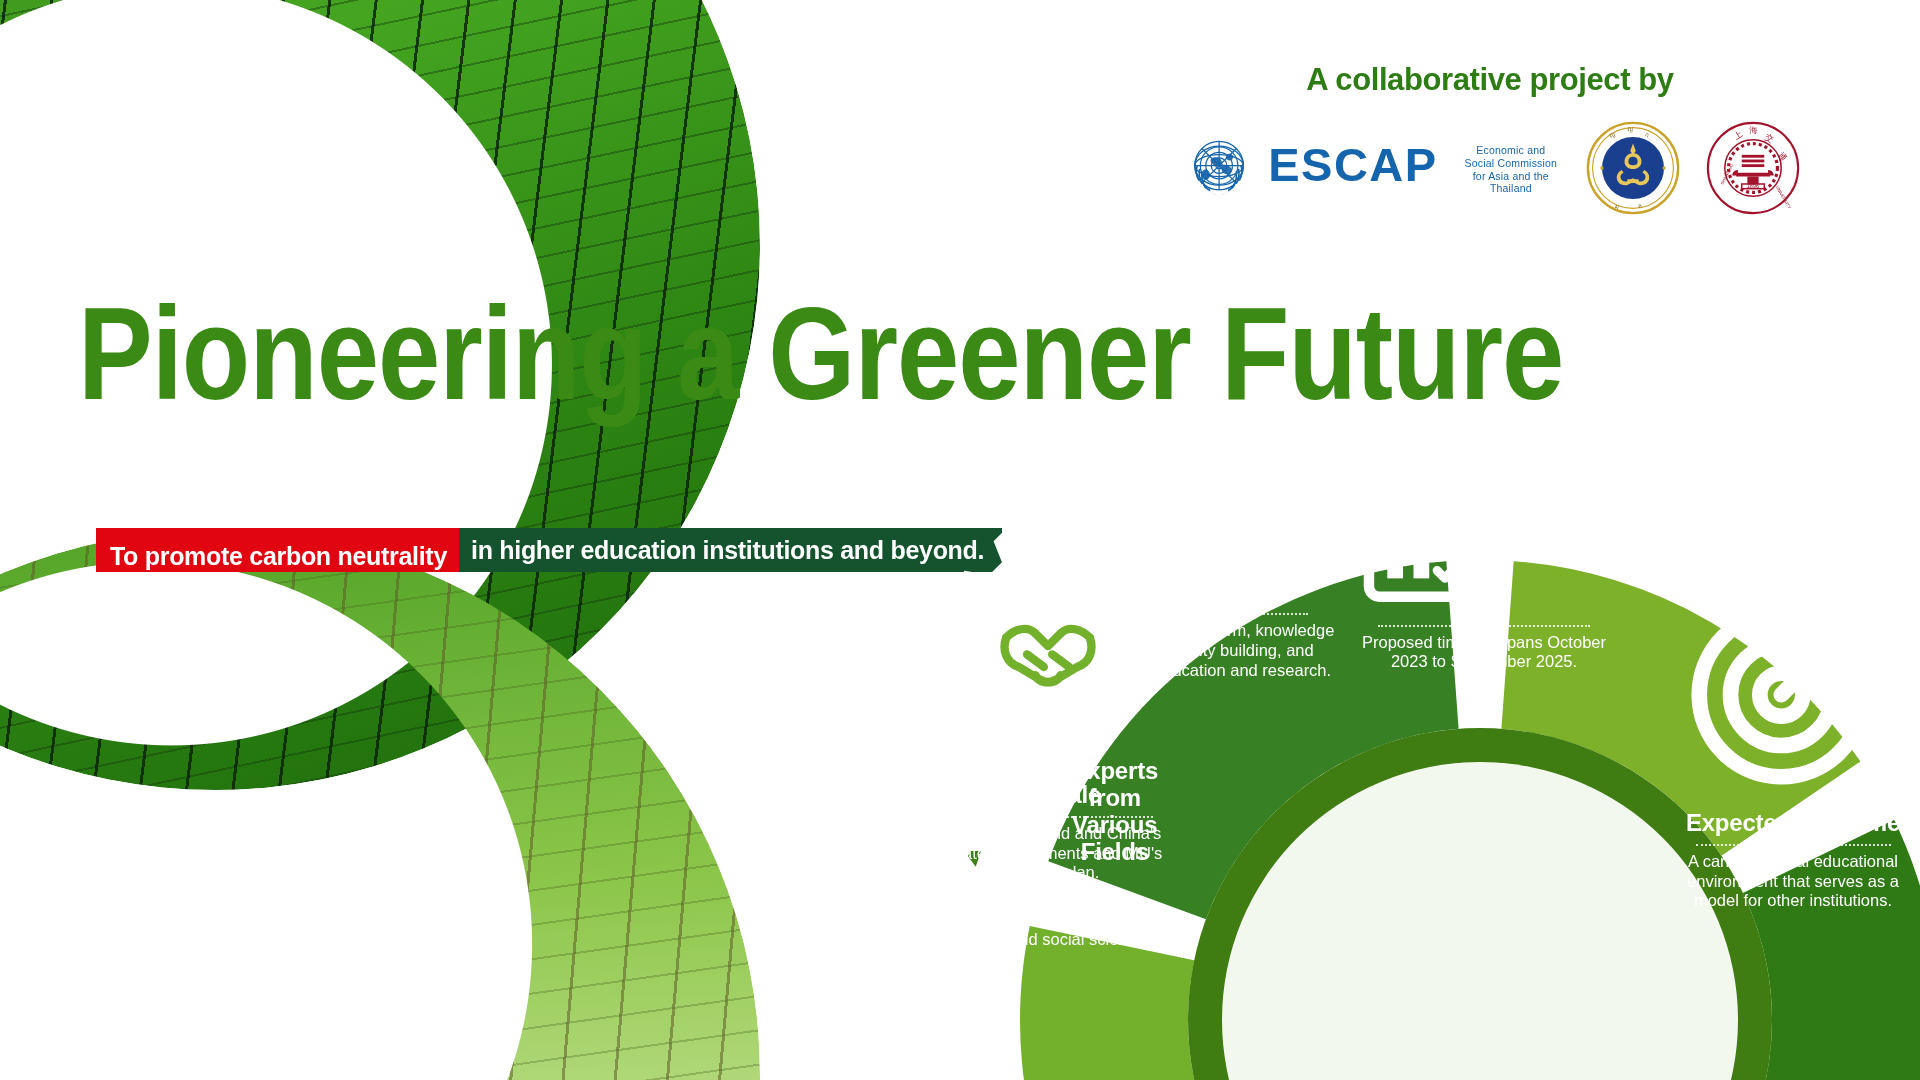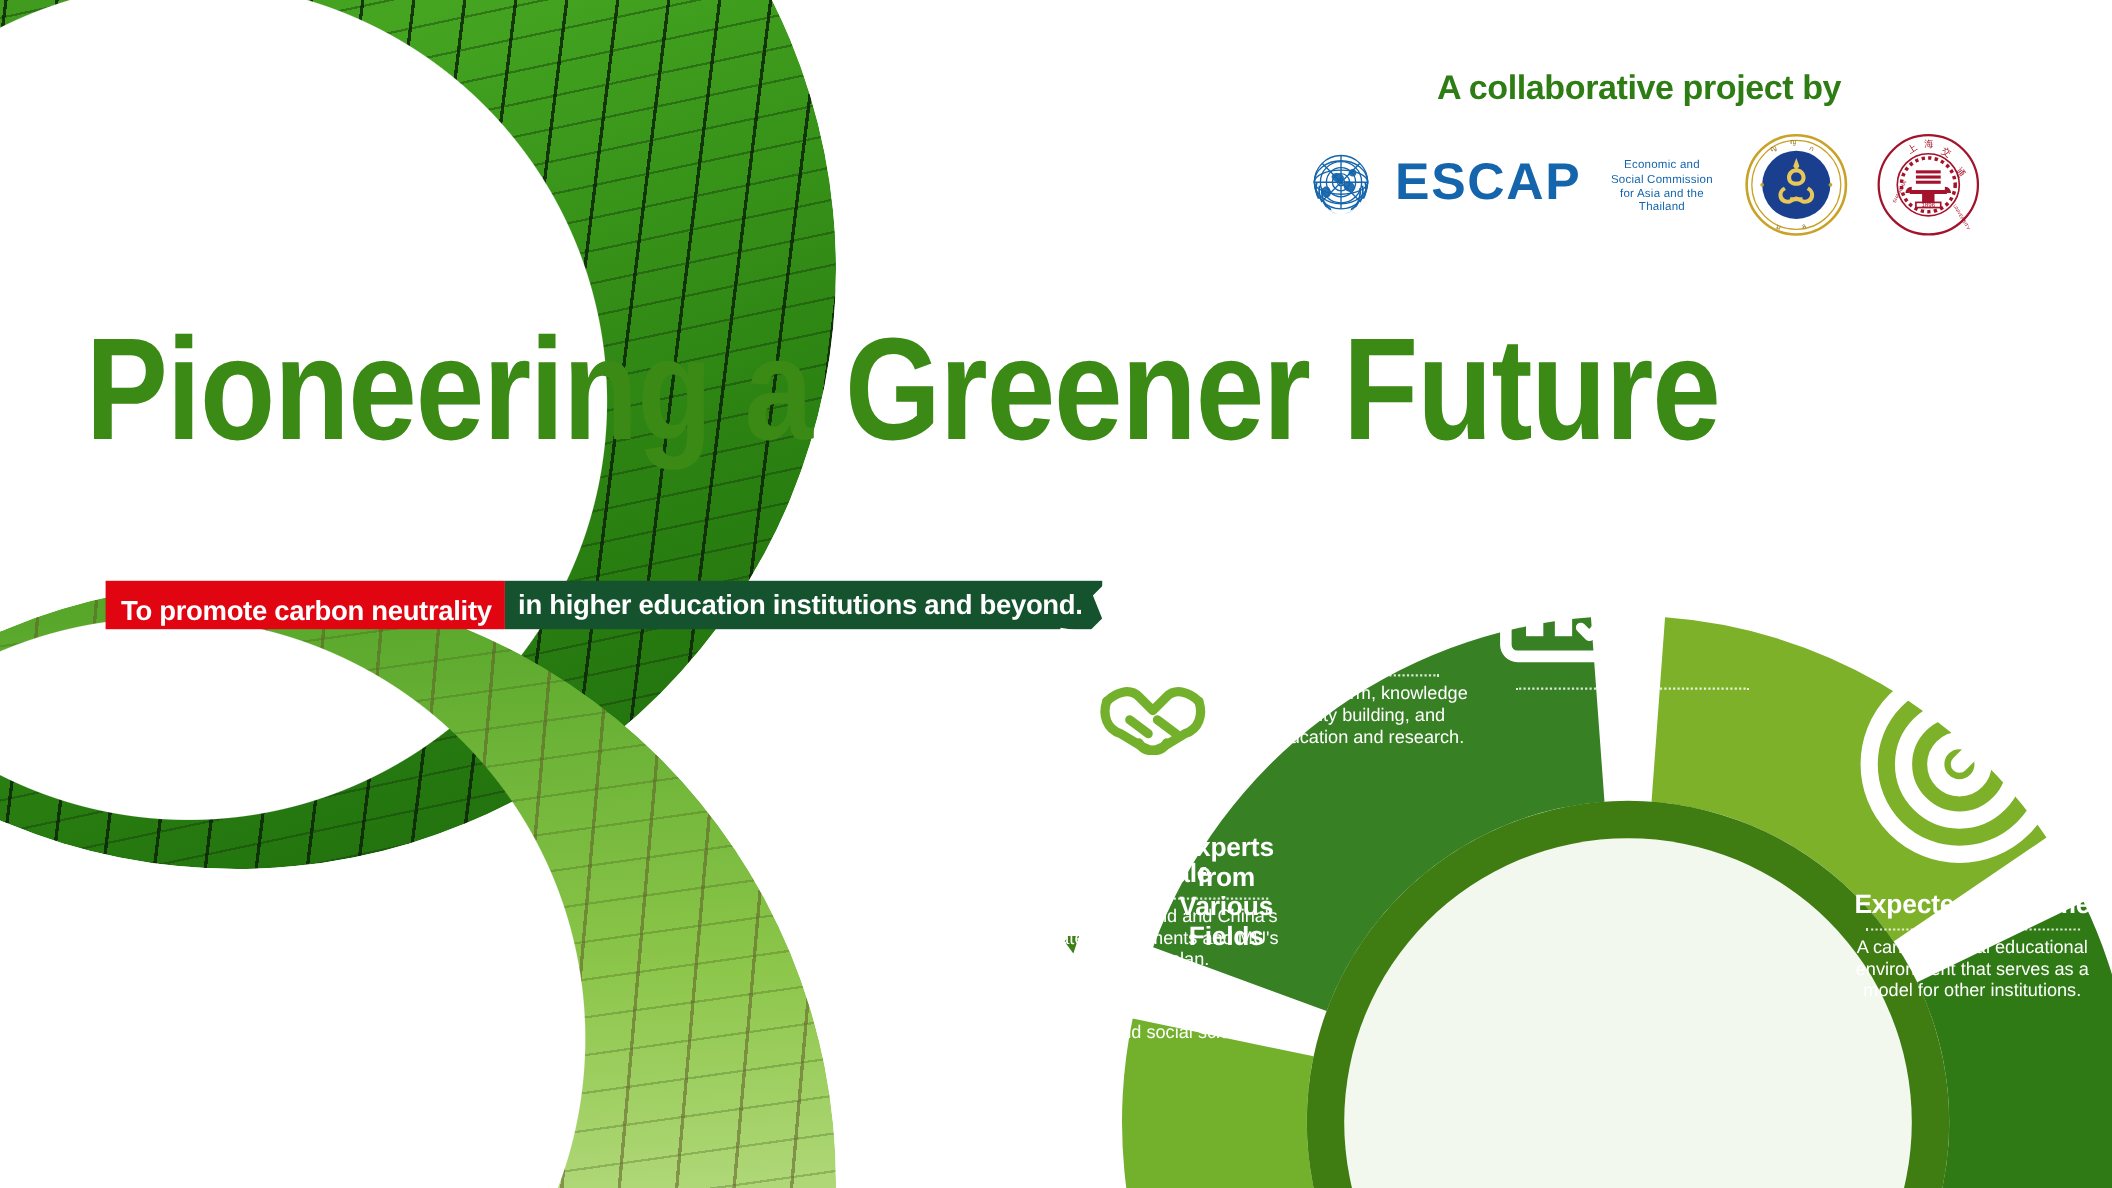--- a/index.html
+++ b/index.html
@@ -256,20 +256,21 @@
               <rect x="45" y="33" width="6" height="6"></rect>
             <rect x="15" y="43" width="6" height="6"></rect>
               <rect x="25" y="43" width="6" height="6"></rect>
             <rect x="45" y="43" width="6" height="6"></rect>
           </g>
           <path d="M34 46l3 3 7-8" stroke="#ffffff" stroke-width="3.4" fill="none" stroke-linecap="round" stroke-linejoin="round"></path>
         </svg>
         <span class="seg-title">Timeline</span>
       </div>
       <div class="seg-rule"></div>
+      <div class="seg-body">Proposed timeline spans October 2023 to September 2025.</div>
     </div>
 
     <div class="seg-label" style="left:648px; top:118px; width:250px;">
       <svg width="56" height="56" viewBox="0 0 64 64" style="margin-bottom:2px">
         <g fill="none" stroke="#ffffff" stroke-width="4">
           <circle cx="29" cy="35" r="21"></circle>
             <circle cx="29" cy="35" r="13"></circle>
           <circle cx="29" cy="35" r="5.5"></circle>
         </g>
         <path d="M29 35 50 14" stroke="#ffffff" stroke-width="4" stroke-linecap="round"></path>

